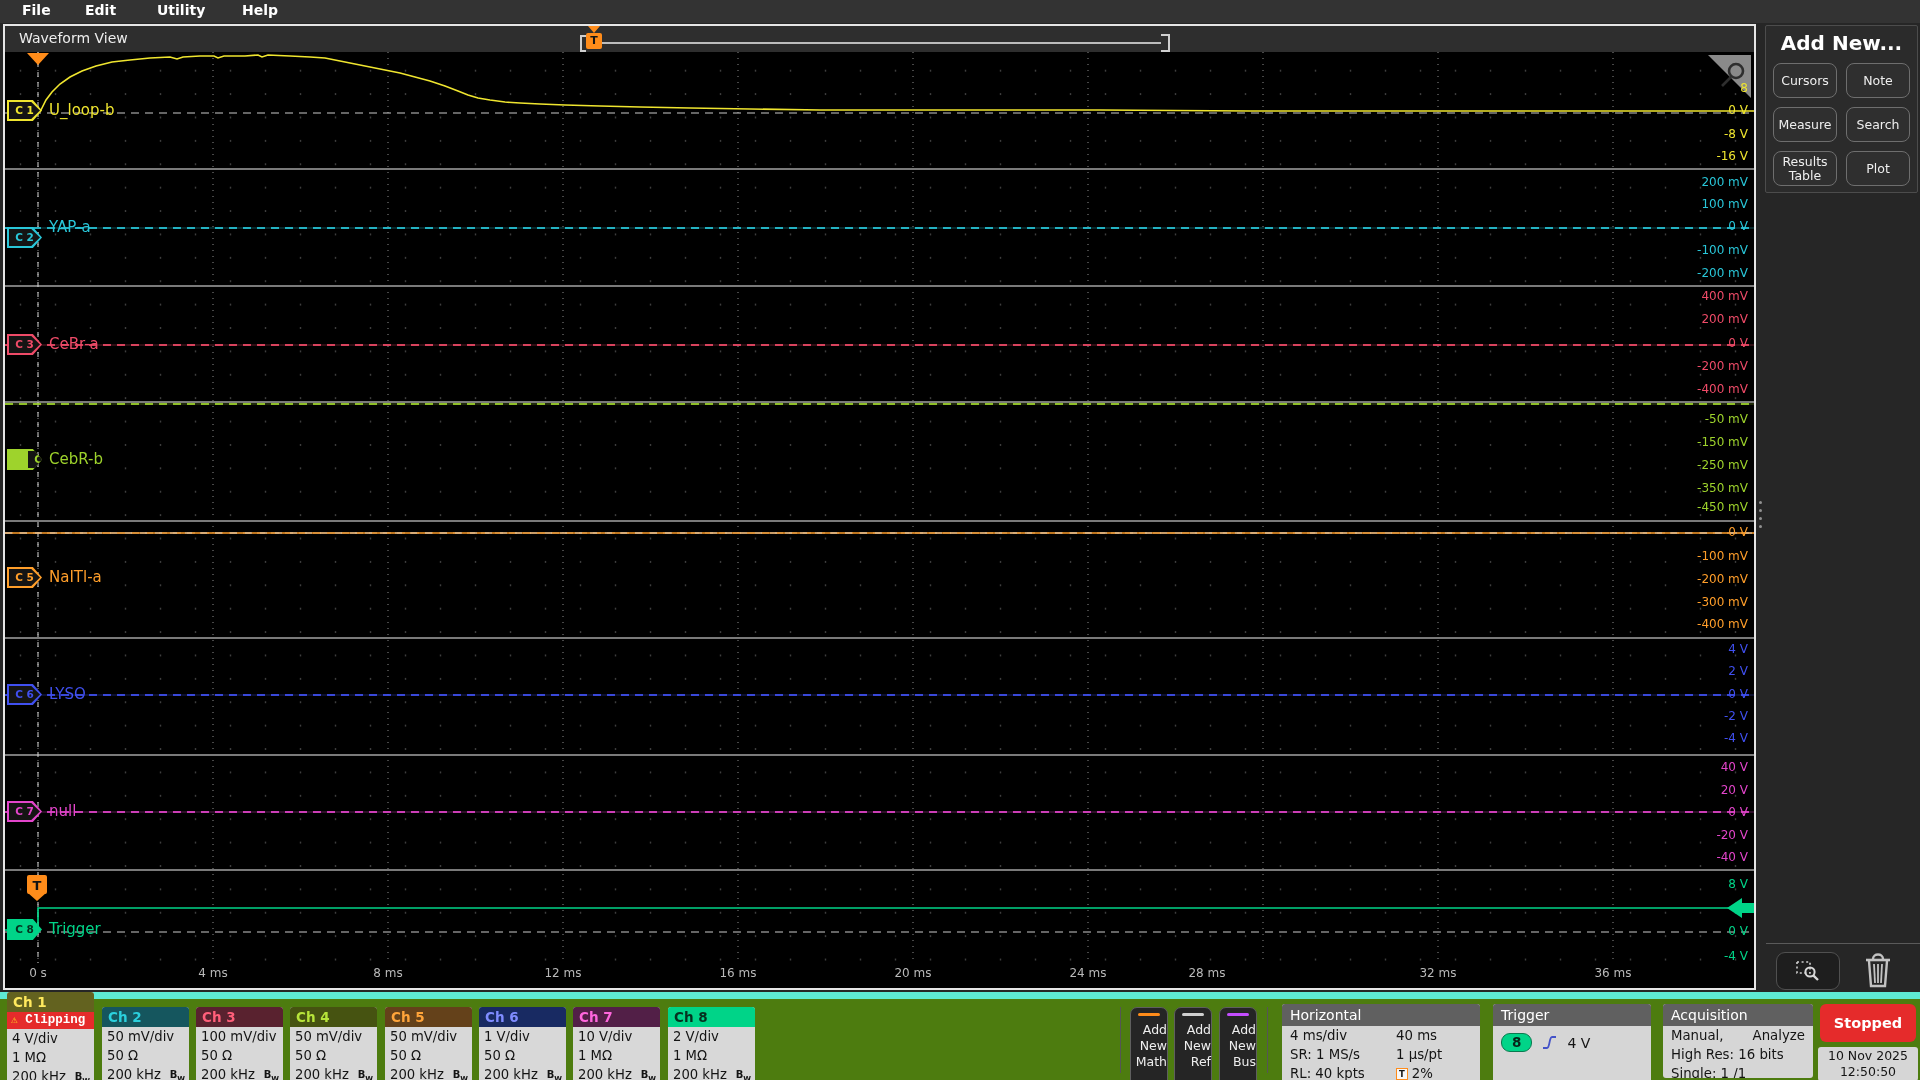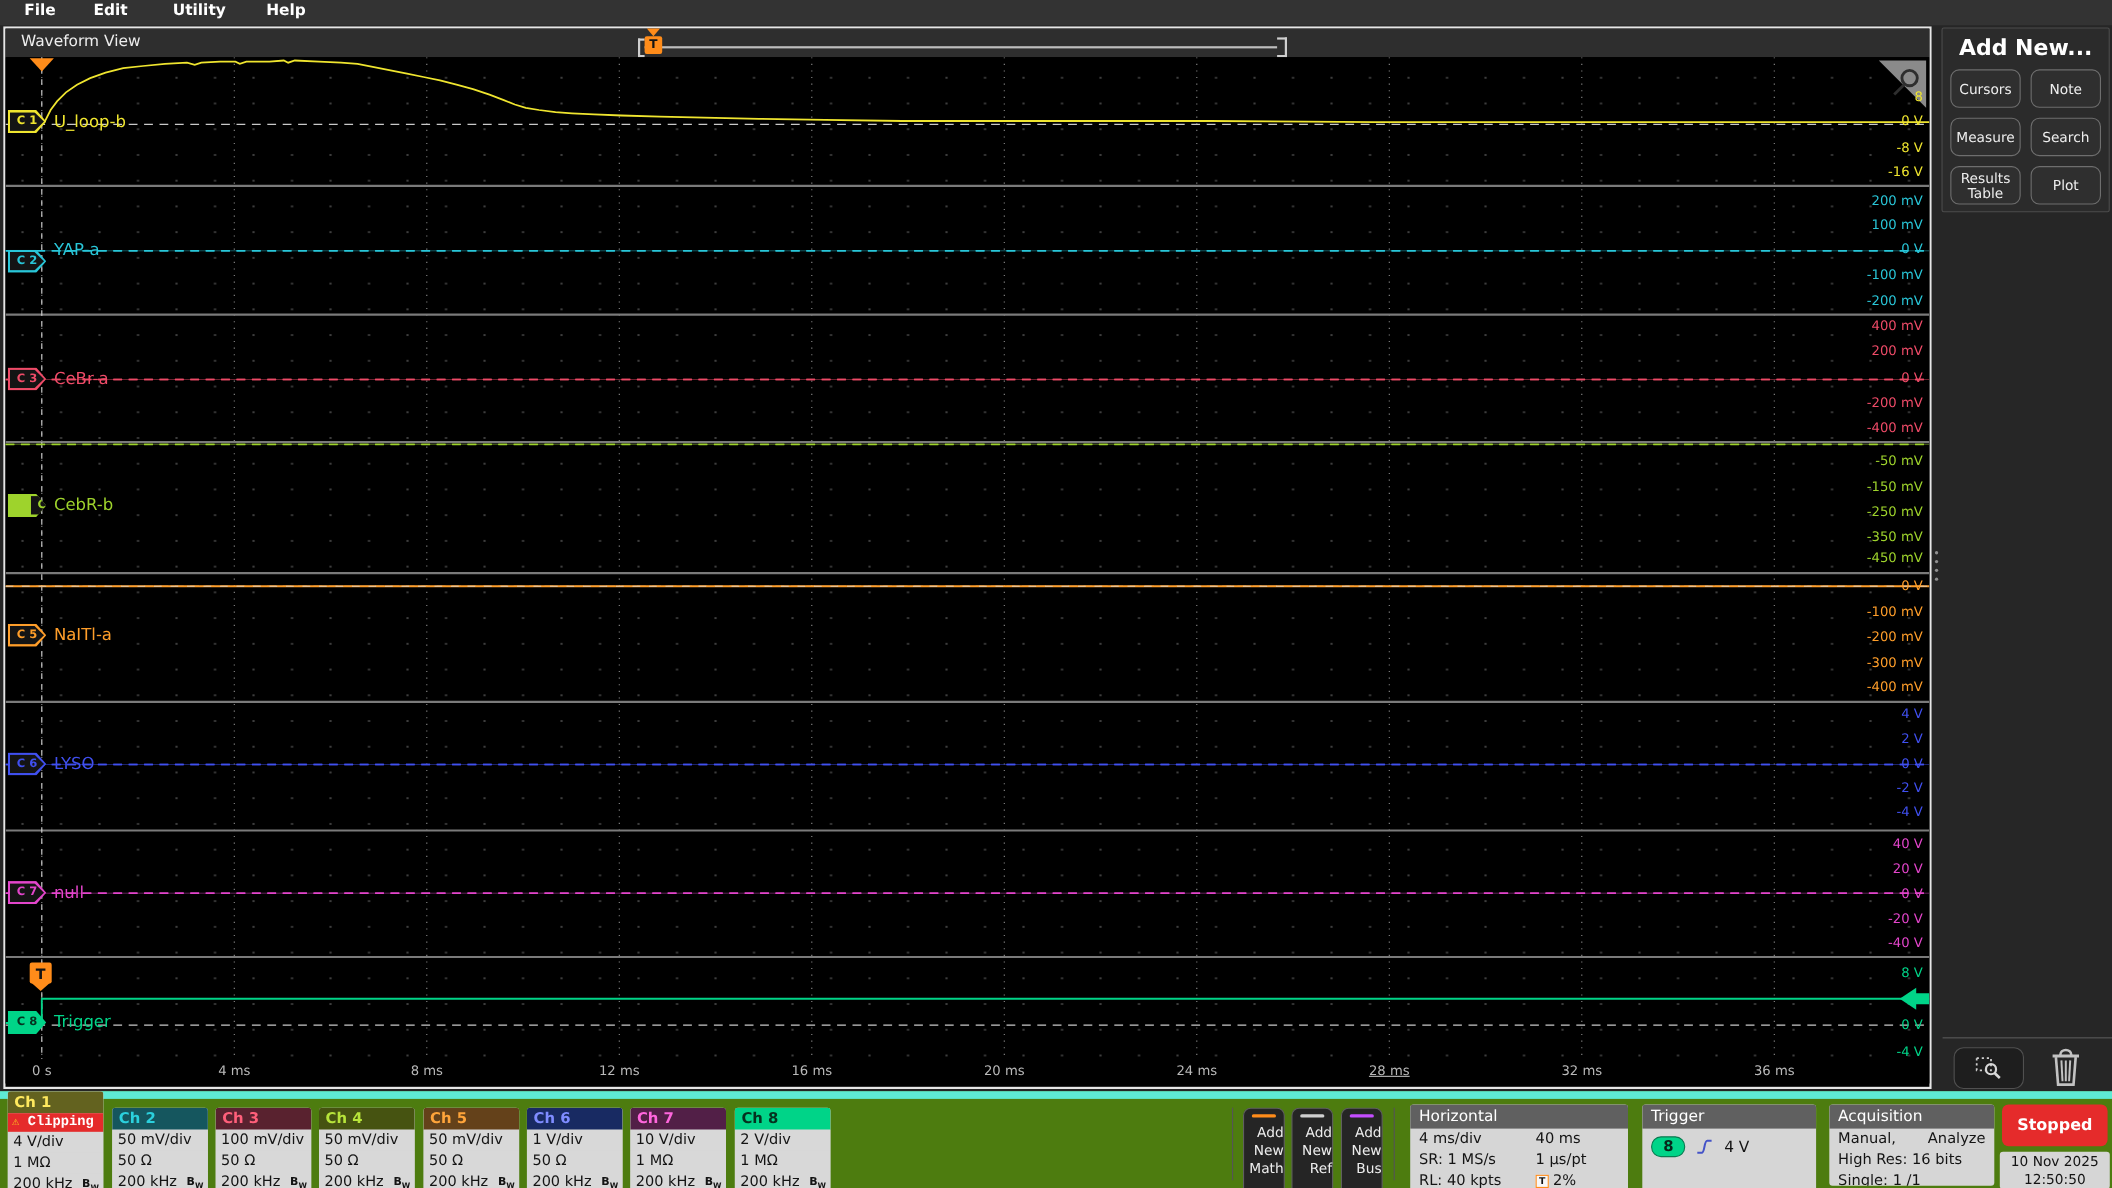--- a/index.html
+++ b/index.html
@@ -229,21 +229,21 @@
     </div>
 
     <div id="timestrip">
         <div class="time-label" style="left: 33px;">0 s</div>
         <div class="time-label" style="left: 208px;">4 ms</div>
         <div class="time-label" style="left: 383px;">8 ms</div>
         <div class="time-label" style="left: 558px;">12 ms</div>
         <div class="time-label" style="left: 733px;">16 ms</div>
         <div class="time-label" style="left: 908px;">20 ms</div>
         <div class="time-label" style="left: 1083px;">24 ms</div>
-        <div class="time-label" style="left: 1258px; text-decoration: underline;">28 ms</div>
+        <div class="time-label" style="left: 1202px;">28 ms</div>
         <div class="time-label" style="left: 1433px;">32 ms</div>
         <div class="time-label" style="left: 1608px;">36 ms</div>
       </div>
   </div>
 
   <div id="side-panel">
     <div id="side-title">Add New...</div>
     <div id="side-buttons">
         <div class="side-btn">Cursors</div>
         <div class="side-btn">Note</div>

